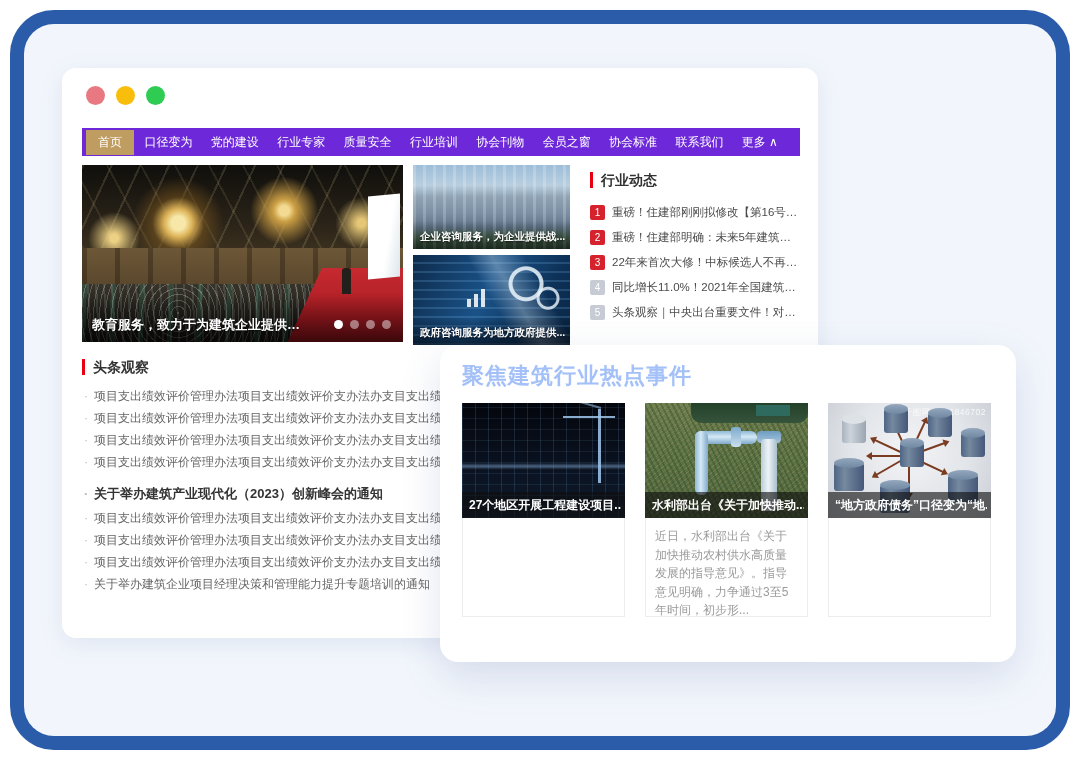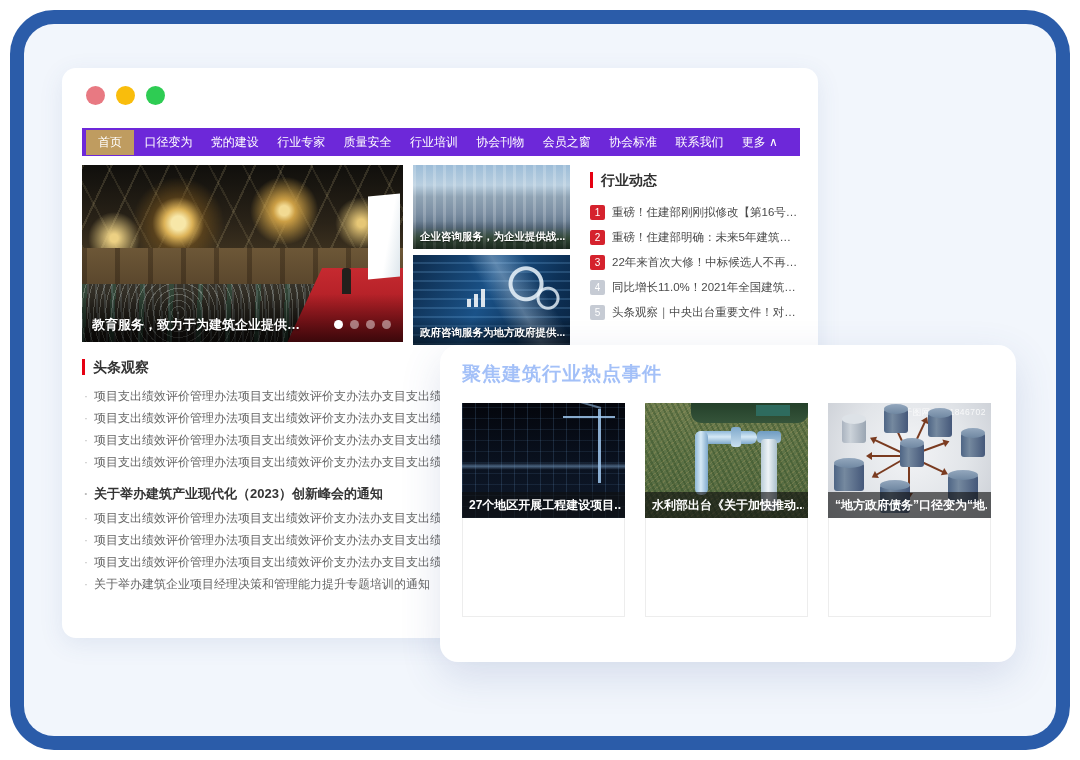--- a/index.html
+++ b/index.html
@@ -82,21 +82,21 @@
   .assoc { position:absolute; left:20px; top:291px; width:706px; overflow:hidden; }
   .assoc-list { margin-top:10px; }
   .news-row { position:relative; padding-left:12px; white-space:nowrap; overflow:hidden; cursor:pointer; }
   .news-row::before { content:"·"; position:absolute; left:2px; color:#bbbbbb; }
   .news-head { height:26px; line-height:26px; font-size:13px; font-weight:bold; color:#333333; }
   .news-item { height:22px; line-height:22px; font-size:12px; color:#666666; }
   .group-gap { height:8px; }
 
   
   .hotspot { position:absolute; left:440px; top:345px; width:576px; height:317px; background:#ffffff; border-radius:18px; box-shadow:0 14px 40px rgba(60,90,150,.16); }
-  .hotspot-title { position:absolute; left:22px; top:16px; font-size:19px; font-weight:bold; letter-spacing:1px; color:#a3c0f8; }
+  .hotspot-title { position:absolute; left:22px; top:16px; font-size:22px; font-weight:bold; letter-spacing:1px; color:#a3c0f8; }
   .hcard { position:absolute; top:58px; width:163px; height:214px; background:#ffffff; border:1px solid #ededed; cursor:pointer; }
   .hcard.c1 { left:22px; } .hcard.c2 { left:205px; } .hcard.c3 { left:388px; }
   .himg { position:absolute; left:-1px; top:-1px; width:163px; height:115px; overflow:hidden; }
   .hcap-bar { position:absolute; left:0; bottom:0; width:100%; height:26px; background:rgba(15,15,15,.62); }
   .hcap { position:absolute; left:7px; bottom:0; right:4px; height:26px; line-height:26px; color:#ffffff; font-size:12px; font-weight:bold; white-space:nowrap; overflow:hidden; }
   .hbody { position:absolute; left:0; top:114px; right:0; bottom:0; padding:9px 9px 0 9px; font-size:12px; line-height:18.5px; color:#9a9a9a; overflow:hidden; }
 
   
   .img-construct { background:
       repeating-linear-gradient(90deg, rgba(110,160,210,.18) 0 1px, transparent 1px 13px),
@@ -251,20 +251,21 @@
         <div class="foliage"></div>
         <div class="sign"></div>
         <div class="pipe-h"></div>
         <div class="pipe-v"></div>
         <div class="pipe-joint"></div>
         <div class="pipe-rcap"></div>
         <div class="pipe-r"></div>
         <div class="hcap-bar"></div>
         <div class="hcap">水利部出台《关于加快推动...</div>
       </div>
+      <div class="hbody">近日，水利部出台《关于加快推动农村供水高质量发展的指导意见》。指导意见明确，力争通过3至5年时间，初步形...</div>
     </div>
 
     <div class="hcard c3">
       <div class="himg img-barrel">
         <div class="wm">千图网 5121846702</div>
         <div class="arrow" style="transform:rotate(-155deg)"></div>
         <div class="arrow" style="transform:rotate(-115deg)"></div>
         <div class="arrow" style="transform:rotate(-65deg)"></div>
         <div class="arrow" style="transform:rotate(-20deg)"></div>
         <div class="arrow" style="transform:rotate(25deg)"></div>

